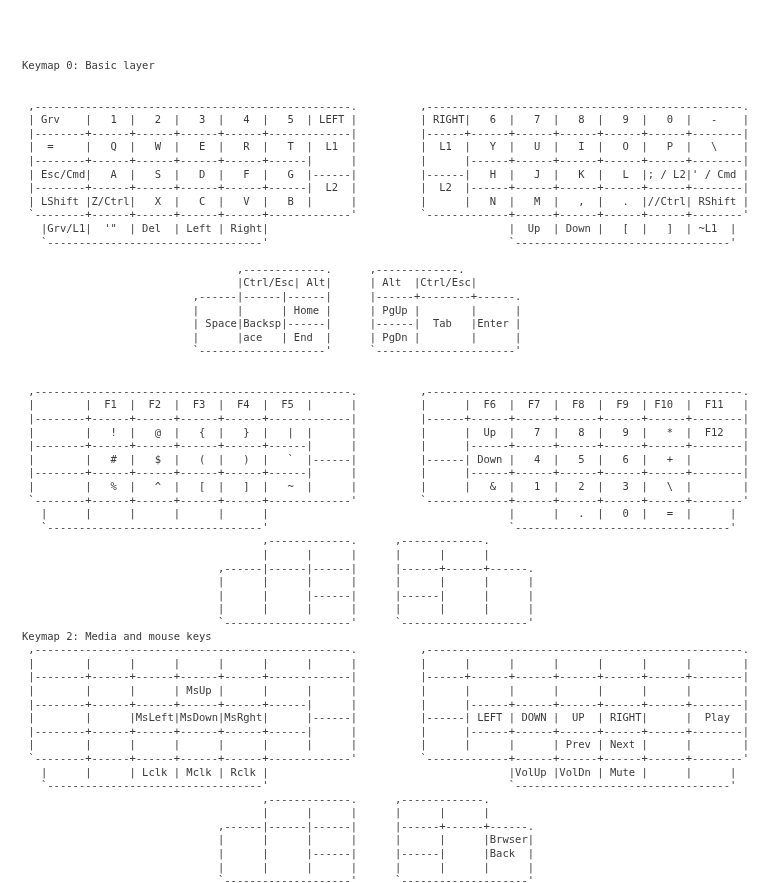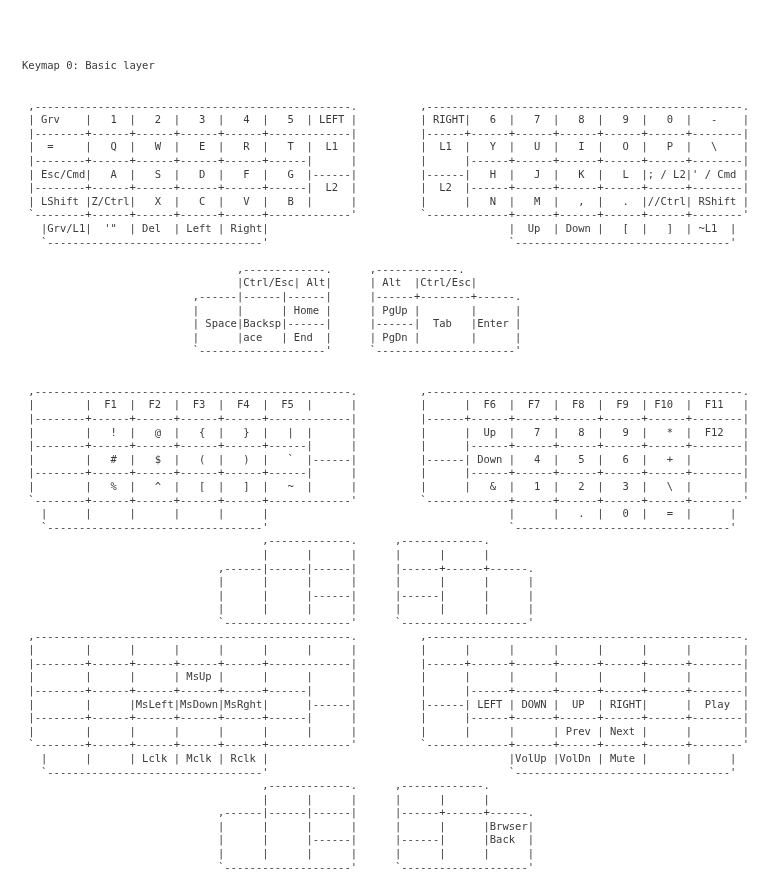--- a/index.html
+++ b/index.html
@@ -85,20 +85,21 @@
                                       ,-------------.      ,-------------.
                                       |      |      |      |      |      |
                                ,------|------|------|      |------+------+------.
                                |      |      |      |      |      |      |      |
                                |      |      |------|      |------|      |      |
                                |      |      |      |      |      |      |      |
                                `--------------------'      `--------------------'</pre>
   </section>
 
   <section class="s2">
+    <div class="km-title">Keymap 2: Media and mouse keys</div>
     <pre class="km-art"> ,--------------------------------------------------.          ,--------------------------------------------------.
  |        |      |      |      |      |      |      |          |      |      |      |      |      |      |        |
  |--------+------+------+------+------+-------------|          |------+------+------+------+------+------+--------|
  |        |      |      | MsUp |      |      |      |          |      |      |      |      |      |      |        |
  |--------+------+------+------+------+------|      |          |      |------+------+------+------+------+--------|
  |        |      |MsLeft|MsDown|MsRght|      |------|          |------| LEFT | DOWN |  UP  | RIGHT|      |  Play  |
  |--------+------+------+------+------+------|      |          |      |------+------+------+------+------+--------|
  |        |      |      |      |      |      |      |          |      |      |      | Prev | Next |      |        |
  `--------+------+------+------+------+-------------'          `-------------+------+------+------+------+--------'
    |      |      | Lclk | Mclk | Rclk |                                      |VolUp |VolDn | Mute |      |      |

